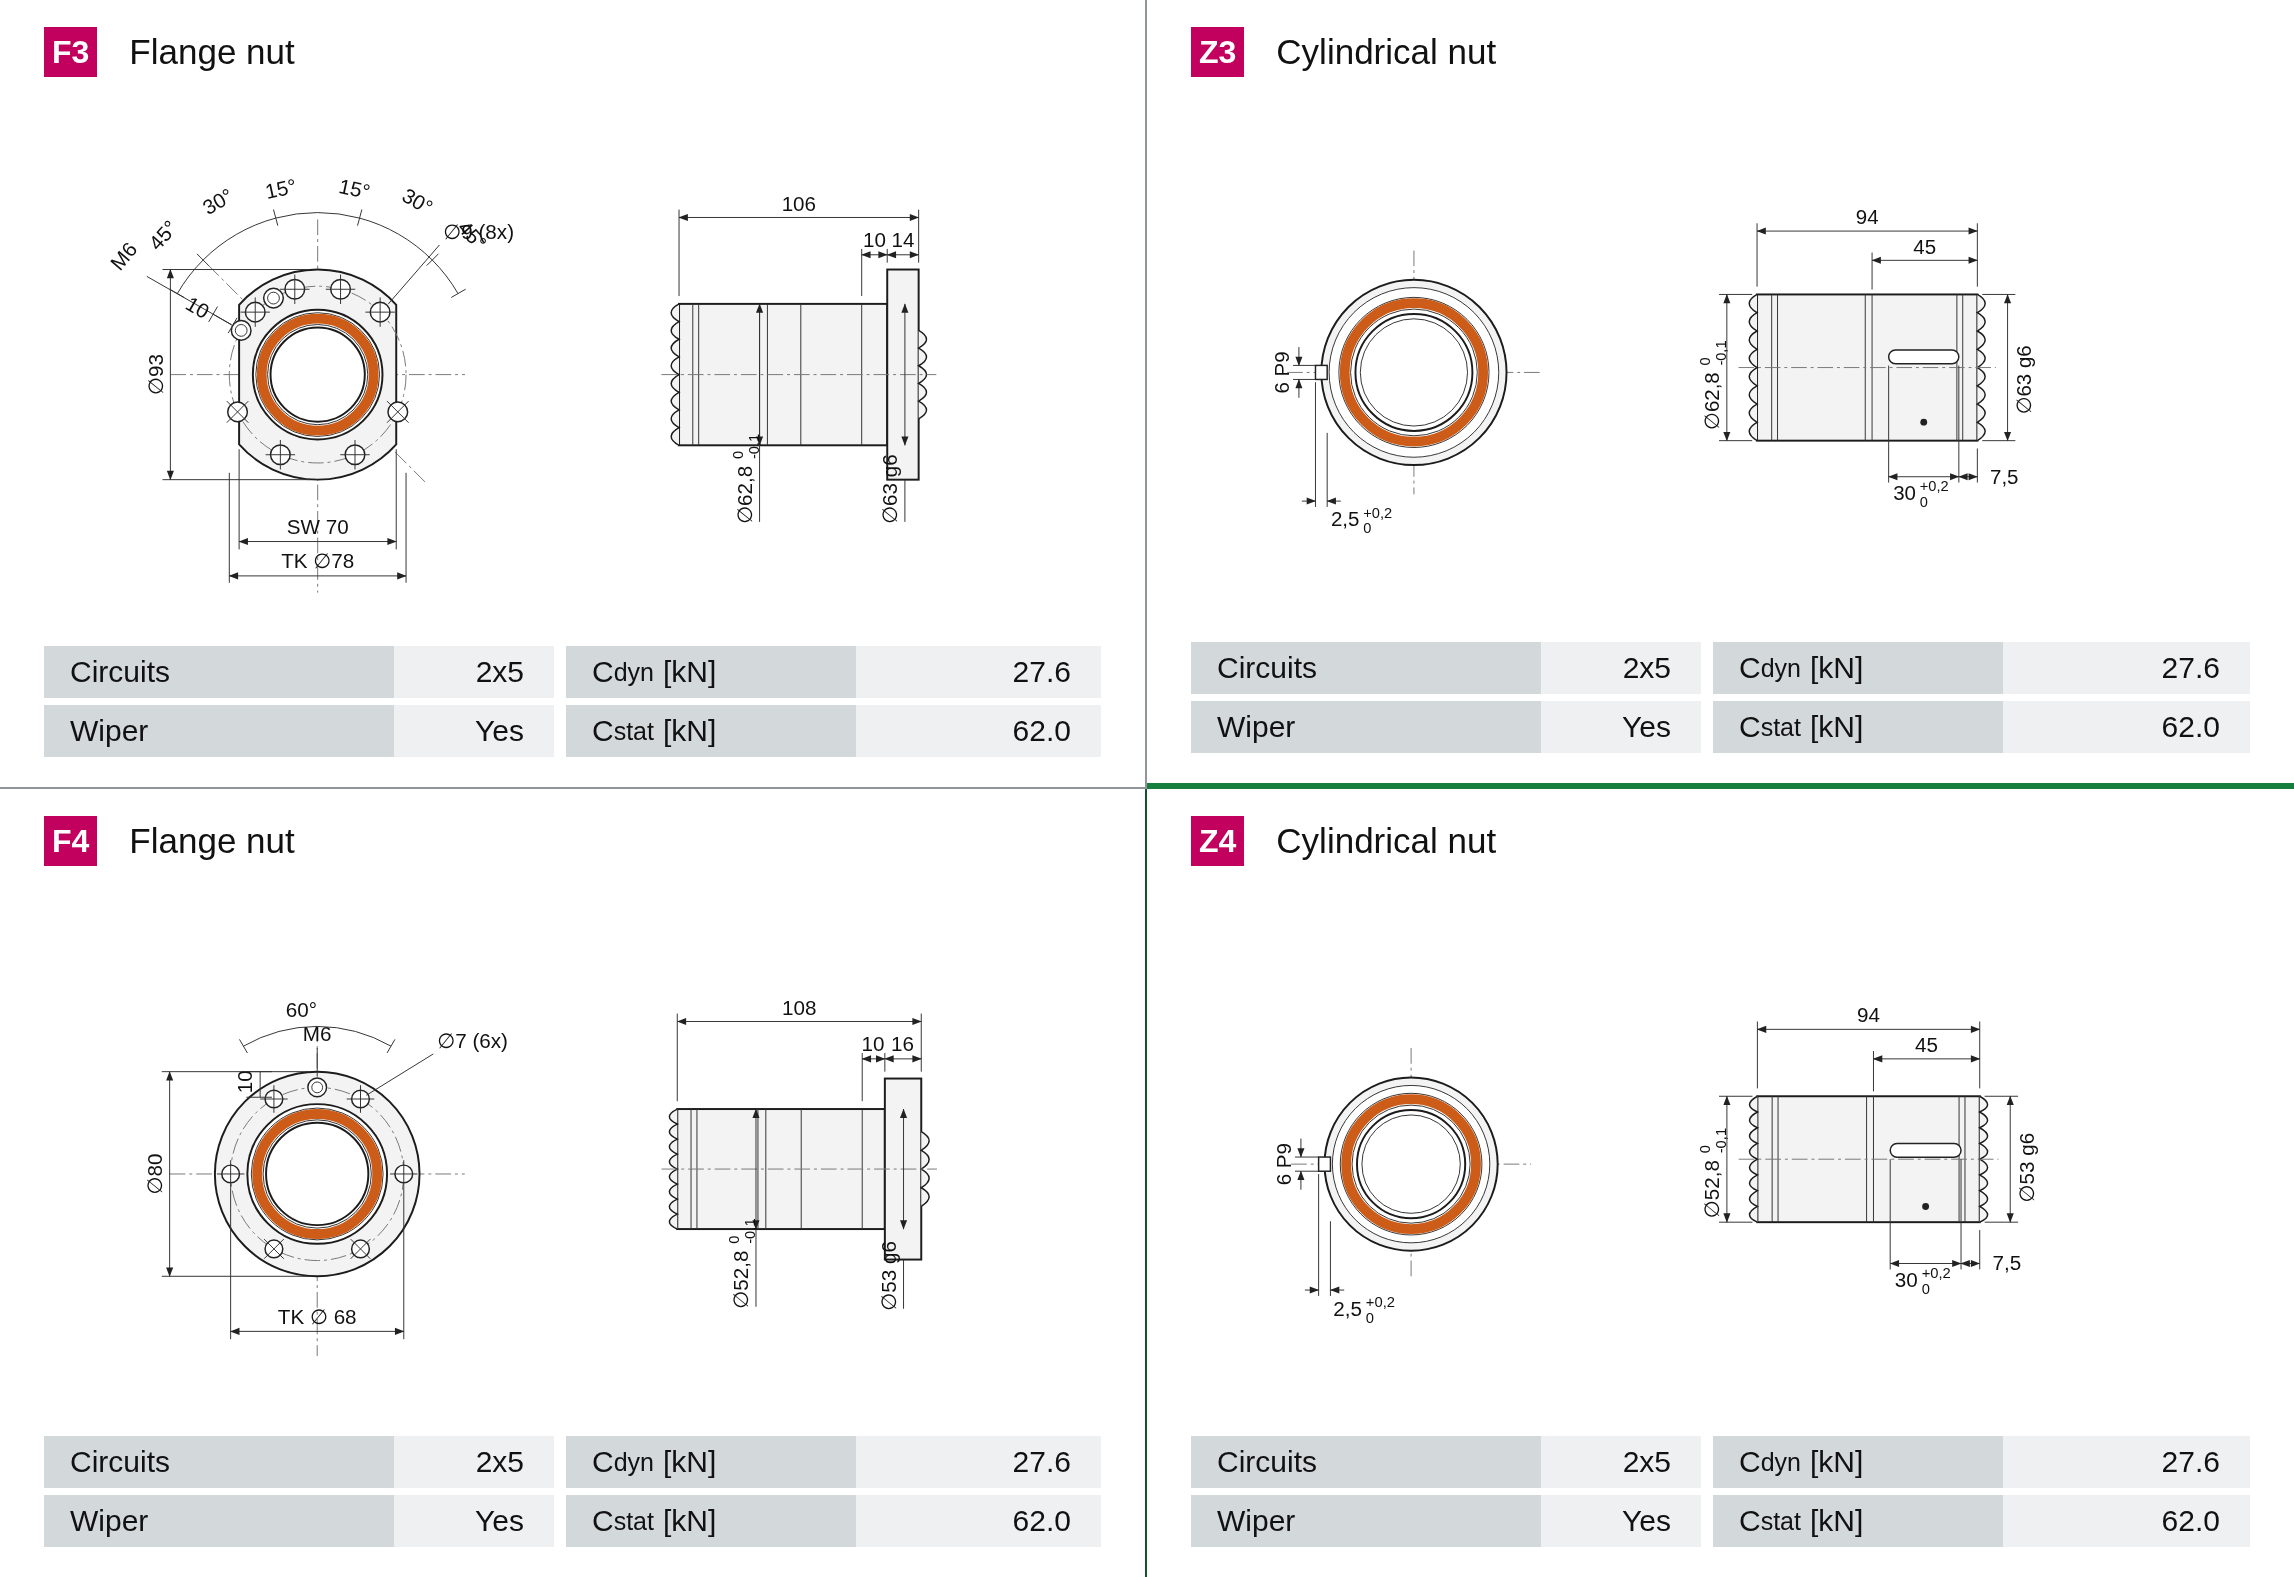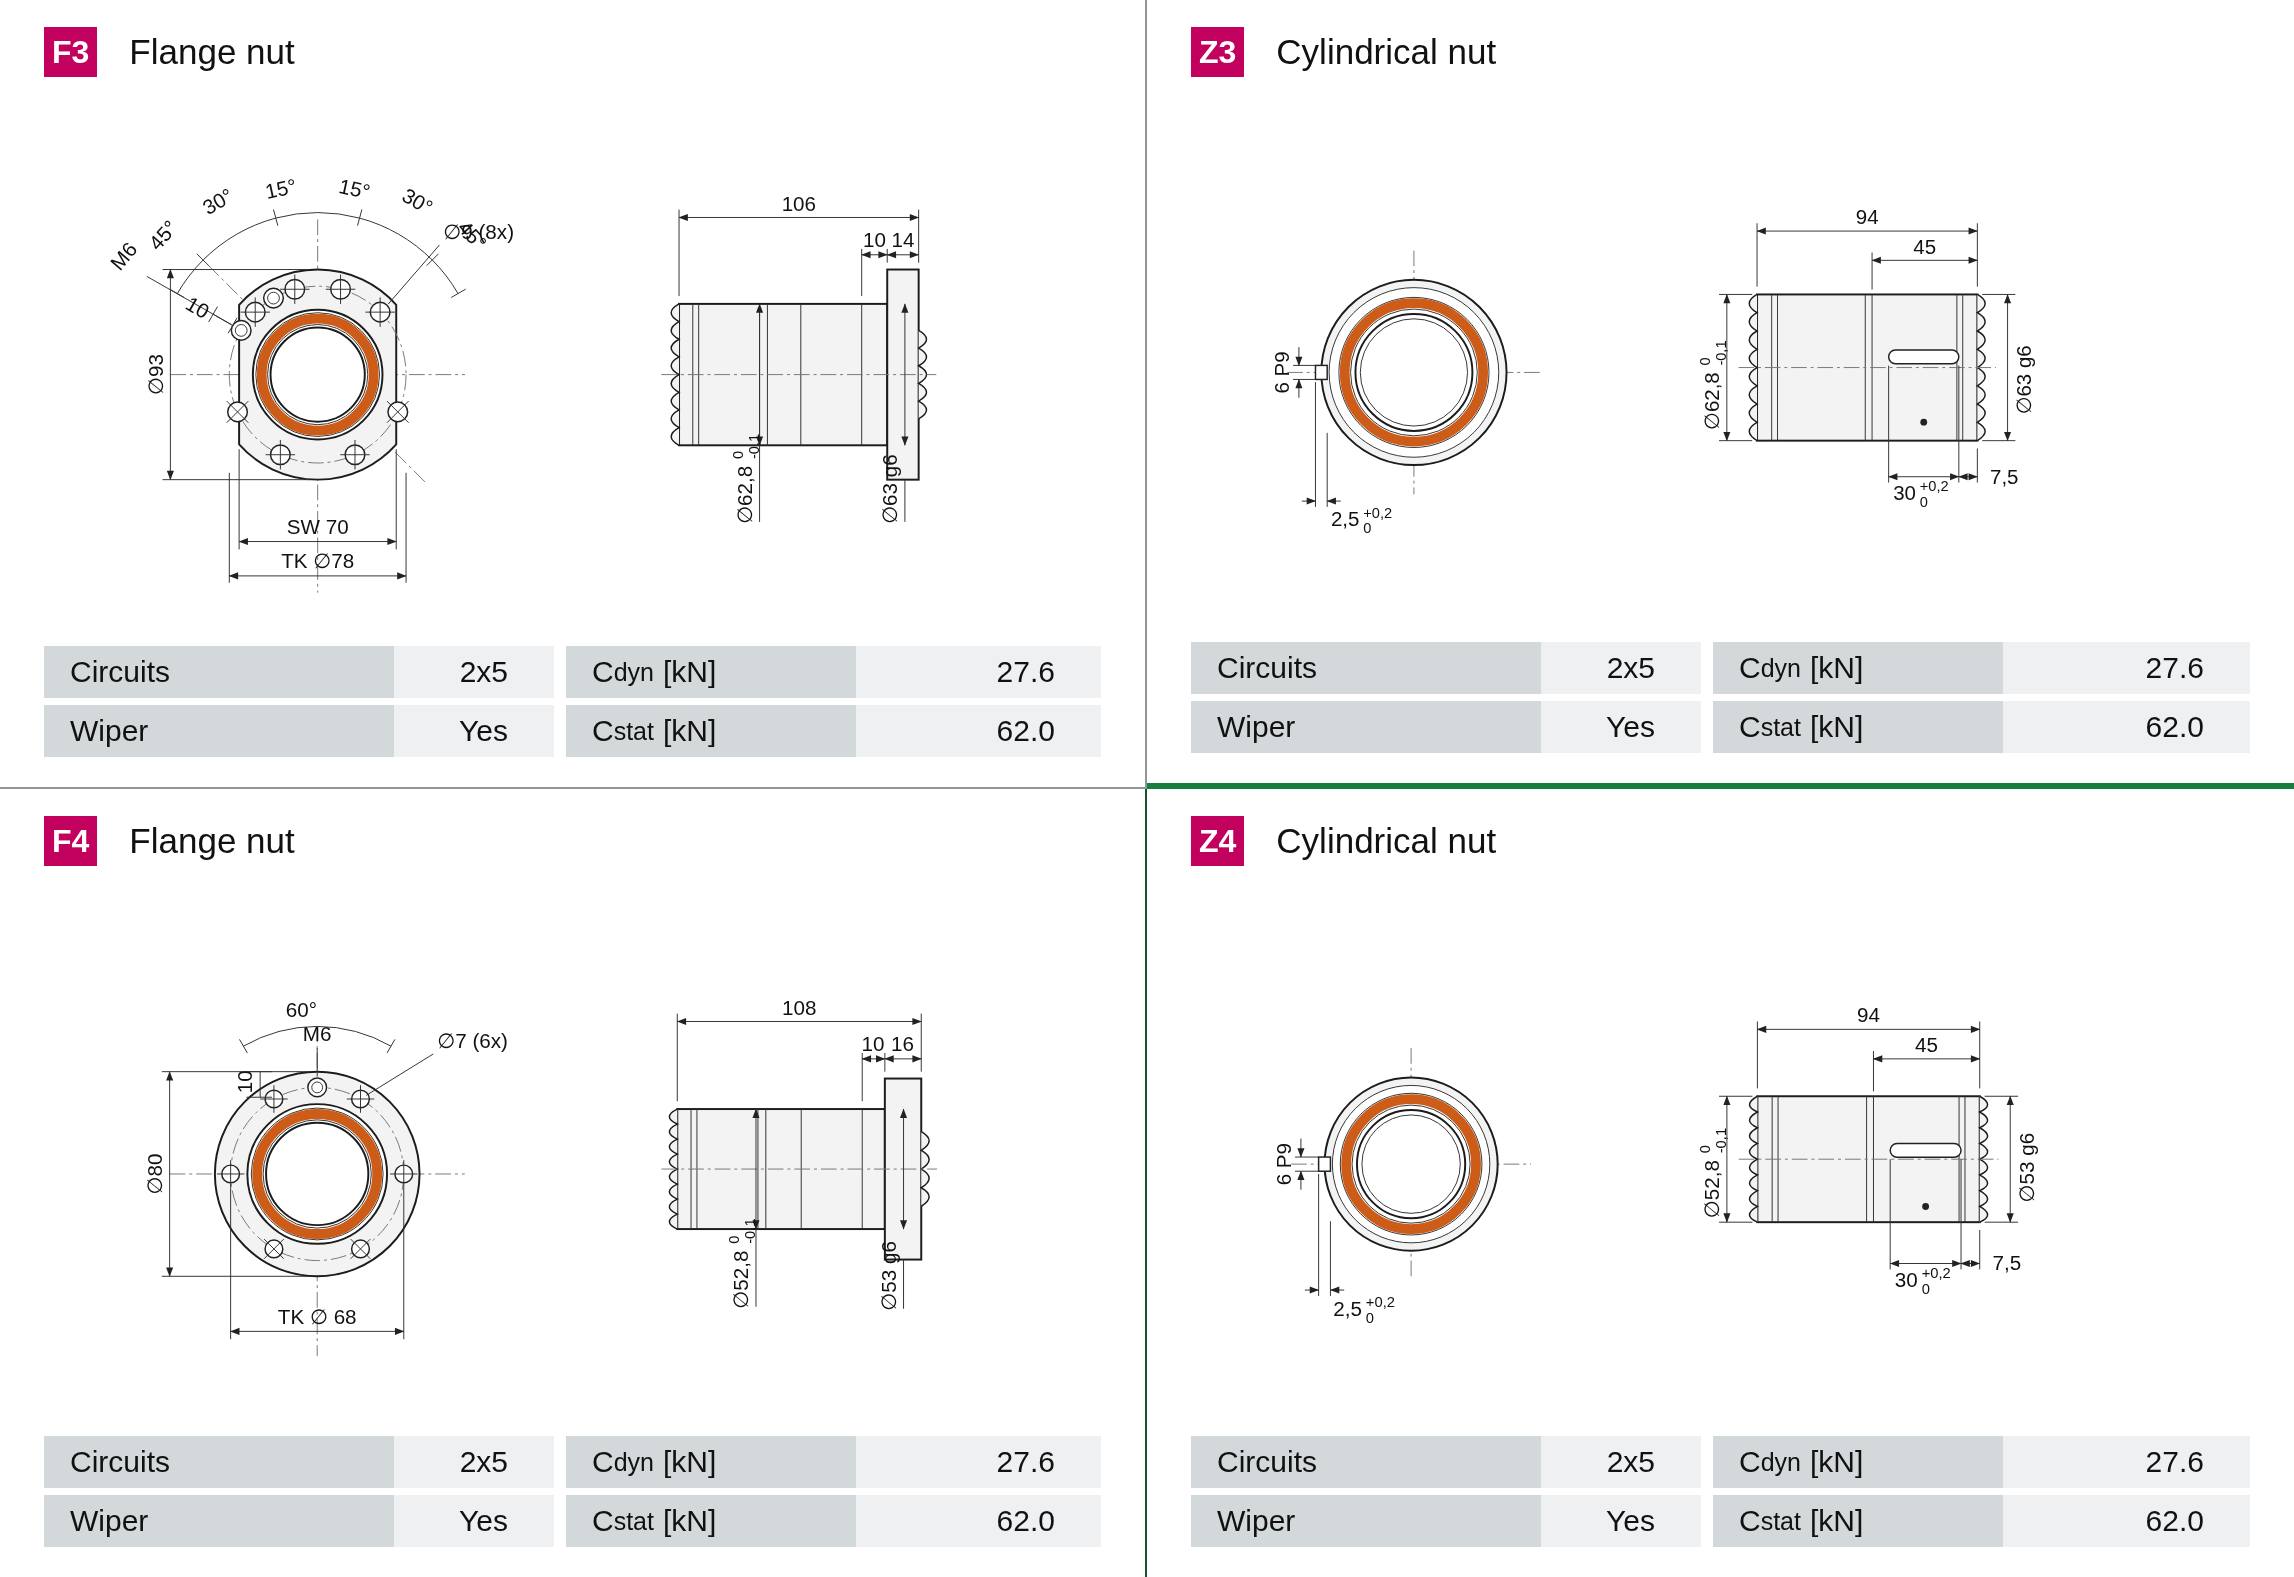--- a/index.html
+++ b/index.html
@@ -11,21 +11,21 @@
   .qtr{border-bottom:6px solid #15803d}
   .qbl{border-right:2px solid #14532d}
   .q-head{display:flex;align-items:center;gap:32px;height:52px;flex:0 0 auto}
   .badge{min-width:52px;height:50px;padding:0 8px;background:var(--accent,#c2015f);color:#fff;font-weight:bold;font-size:32px;display:flex;align-items:center;justify-content:center}
   .q-title{font-size:35px;font-weight:normal}
   .drawing{flex:1 1 auto;position:relative;margin-top:2px}
   .drawing svg{position:absolute;inset:0;width:100%;height:100%}
   .spec-table{flex:0 0 auto;display:flex;flex-direction:column;gap:7px;margin-top:21px}
   .spec-row{display:grid;grid-template-columns:350px 160px 12px 290px 1fr;height:52px}
   .lc{background:#d3d8db;display:flex;align-items:center;padding-left:26px;font-size:30px}
-  .vc{background:#eef0f1;display:flex;align-items:center;justify-content:flex-end;padding-right:46px;font-size:30px}
+  .vc{background:#eef0f1;display:flex;align-items:center;justify-content:flex-end;padding-right:30px;font-size:30px}
   .gapc{background:transparent}
   sub.small{font-size:25px}
   .unit{margin-left:9px}
   
   svg text{font-family:"Liberation Sans",sans-serif;font-size:21px;fill:#111}
   svg .tol{font-size:15px}
   .ol{fill:#f3f3f3;stroke:#1c1c1c;stroke-width:2}
   .ol2{fill:#f3f3f3;stroke:#1c1c1c;stroke-width:1.5}
   .thin{fill:none;stroke:#333;stroke-width:1}
   .dim{fill:none;stroke:#333;stroke-width:1}

